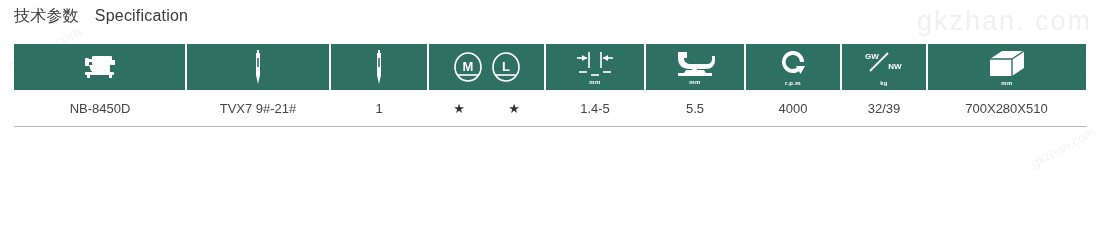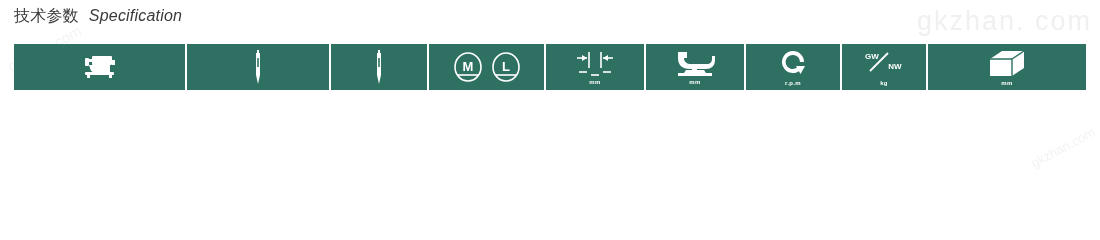--- a/index.html
+++ b/index.html
@@ -57,21 +57,21 @@
     position: absolute;
     left: 14px;
     top: 6px;
     font-size: 16px;
     color: #3a3a3a;
     letter-spacing: 0.2px;
     white-space: nowrap;
     z-index: 2;
   }
   .page-title .cn { font-family: Liberation Mono, monospace; }
-  .page-title .en { margin-left: 10px; font-style: italic; }
+  .page-title .en { margin-left: 16px; }
 
   
   .spec-table {
     position: absolute;
     left: 14px;
     top: 44px;
     width: 1072px;
     border-collapse: collapse;
     table-layout: fixed;
     z-index: 1;
@@ -278,15 +278,30 @@
             </svg>
           </span>
           <span class="unit">mm</span>
         </div>
       </th>
 
     </tr>
   </thead>
 
   <tbody>
+    <tr>
+      <td>NB-8450D</td>
+      <td>TVX7 9#-21#</td>
+      <td>1</td>
+      <td>
+        <span class="star">★</span>
+        <span style="display:inline-block;width:36px"></span>
+        <span class="star">★</span>
+      </td>
+      <td>1.4-5</td>
+      <td>5.5</td>
+      <td>4000</td>
+      <td>32/39</td>
+      <td>700X280X510</td>
+    </tr>
 
   </tbody>
 </table>
 
 </body></html>

